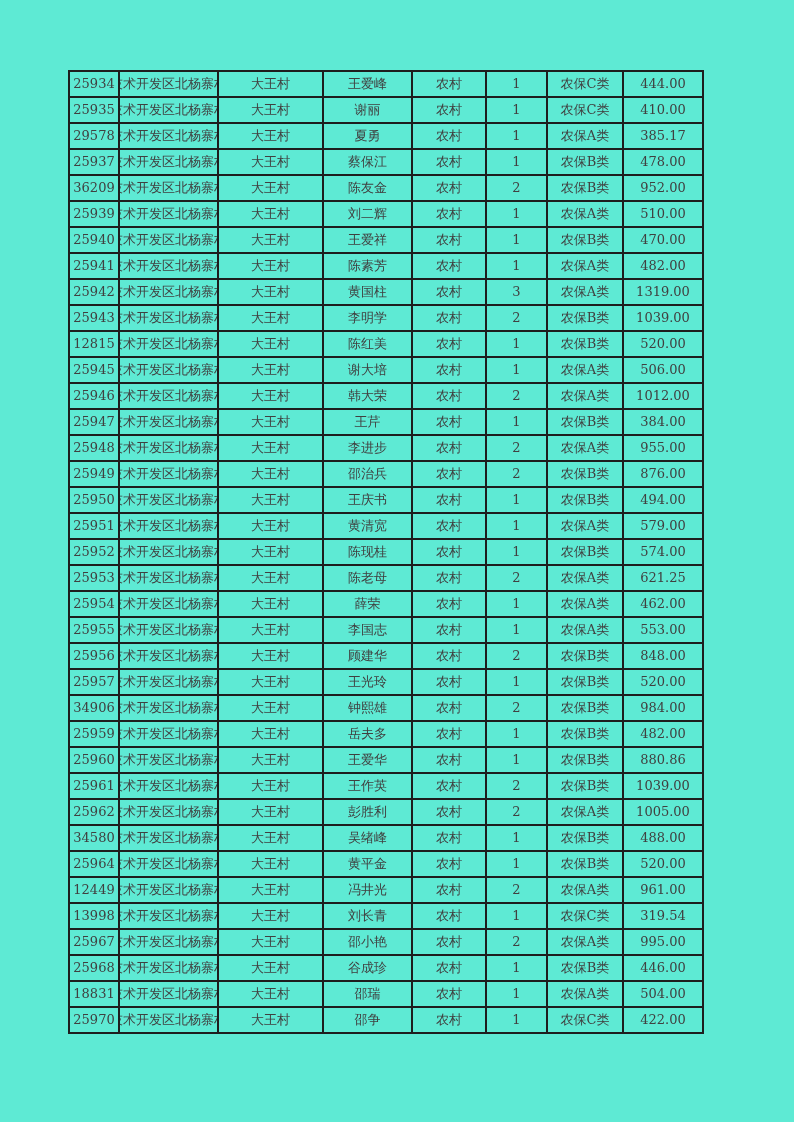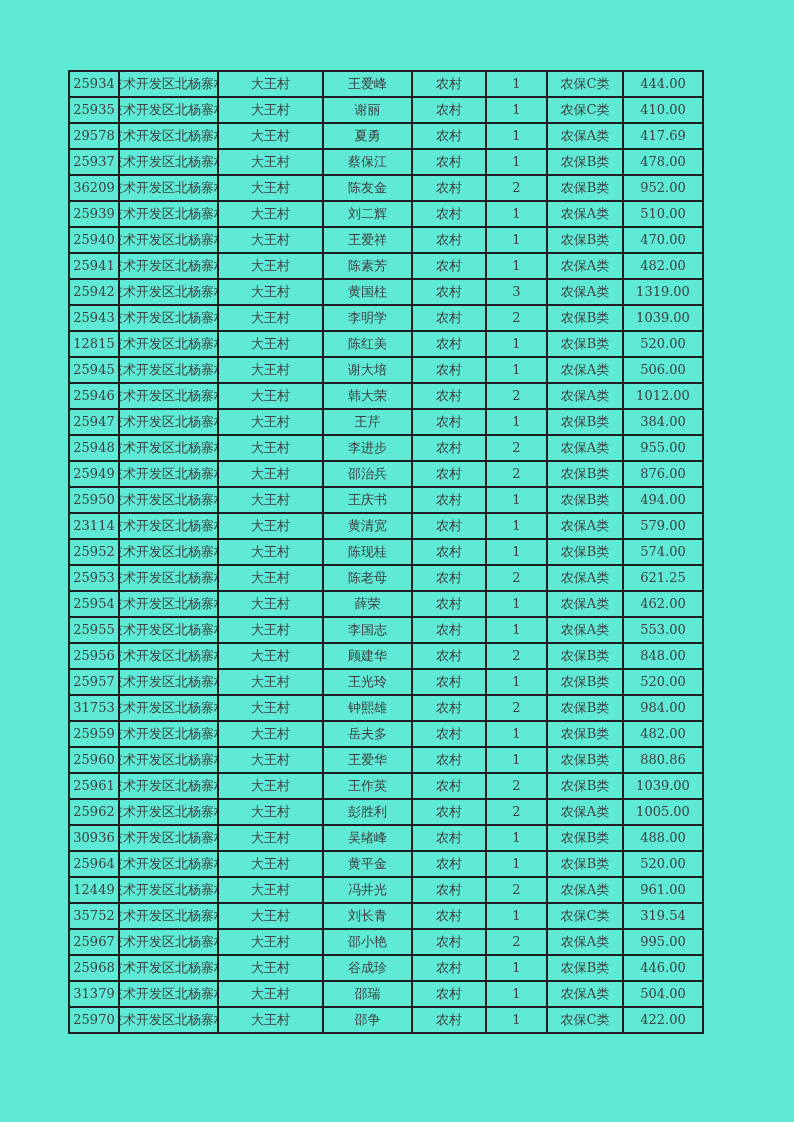--- a/index.html
+++ b/index.html
@@ -93,21 +93,21 @@
           <td class="clip-cell">
             <div class="clipwrap">
               <span>技术开发区北杨寨村</span>
             </div>
           </td>
           <td>大王村</td>
           <td>夏勇</td>
           <td>农村</td>
           <td>1</td>
           <td>农保A类</td>
-          <td>417.69</td>
+          <td>385.17</td>
         </tr>
         <tr>
           <td>25937</td>
           <td class="clip-cell">
             <div class="clipwrap">
               <span>技术开发区北杨寨村</span>
             </div>
           </td>
           <td>大王村</td>
           <td>蔡保江</td>
@@ -292,21 +292,21 @@
             </div>
           </td>
           <td>大王村</td>
           <td>王庆书</td>
           <td>农村</td>
           <td>1</td>
           <td>农保B类</td>
           <td>494.00</td>
         </tr>
         <tr>
-          <td>23114</td>
+          <td>25951</td>
           <td class="clip-cell">
             <div class="clipwrap">
               <span>技术开发区北杨寨村</span>
             </div>
           </td>
           <td>大王村</td>
           <td>黄清宽</td>
           <td>农村</td>
           <td>1</td>
           <td>农保A类</td>
@@ -390,21 +390,21 @@
             </div>
           </td>
           <td>大王村</td>
           <td>王光玲</td>
           <td>农村</td>
           <td>1</td>
           <td>农保B类</td>
           <td>520.00</td>
         </tr>
         <tr>
-          <td>31753</td>
+          <td>34906</td>
           <td class="clip-cell">
             <div class="clipwrap">
               <span>技术开发区北杨寨村</span>
             </div>
           </td>
           <td>大王村</td>
           <td>钟熙雄</td>
           <td>农村</td>
           <td>2</td>
           <td>农保B类</td>
@@ -460,21 +460,21 @@
             </div>
           </td>
           <td>大王村</td>
           <td>彭胜利</td>
           <td>农村</td>
           <td>2</td>
           <td>农保A类</td>
           <td>1005.00</td>
         </tr>
         <tr>
-          <td>30936</td>
+          <td>34580</td>
           <td class="clip-cell">
             <div class="clipwrap">
               <span>技术开发区北杨寨村</span>
             </div>
           </td>
           <td>大王村</td>
           <td>吴绪峰</td>
           <td>农村</td>
           <td>1</td>
           <td>农保B类</td>
@@ -502,21 +502,21 @@
             </div>
           </td>
           <td>大王村</td>
           <td>冯井光</td>
           <td>农村</td>
           <td>2</td>
           <td>农保A类</td>
           <td>961.00</td>
         </tr>
         <tr>
-          <td>35752</td>
+          <td>13998</td>
           <td class="clip-cell">
             <div class="clipwrap">
               <span>技术开发区北杨寨村</span>
             </div>
           </td>
           <td>大王村</td>
           <td>刘长青</td>
           <td>农村</td>
           <td>1</td>
           <td>农保C类</td>
@@ -544,21 +544,21 @@
             </div>
           </td>
           <td>大王村</td>
           <td>谷成珍</td>
           <td>农村</td>
           <td>1</td>
           <td>农保B类</td>
           <td>446.00</td>
         </tr>
         <tr>
-          <td>31379</td>
+          <td>18831</td>
           <td class="clip-cell">
             <div class="clipwrap">
               <span>技术开发区北杨寨村</span>
             </div>
           </td>
           <td>大王村</td>
           <td>邵瑞</td>
           <td>农村</td>
           <td>1</td>
           <td>农保A类</td>

